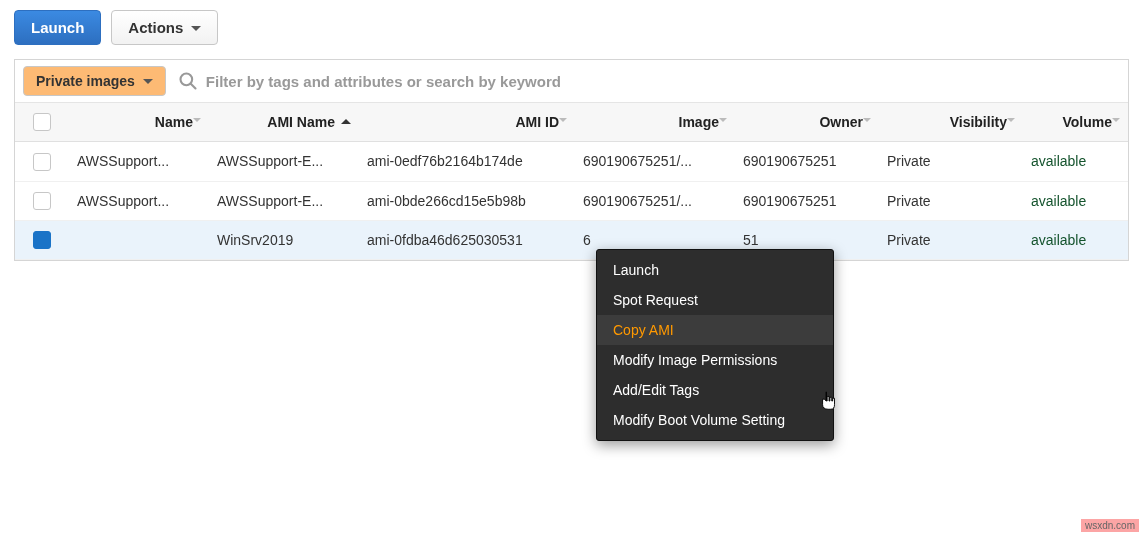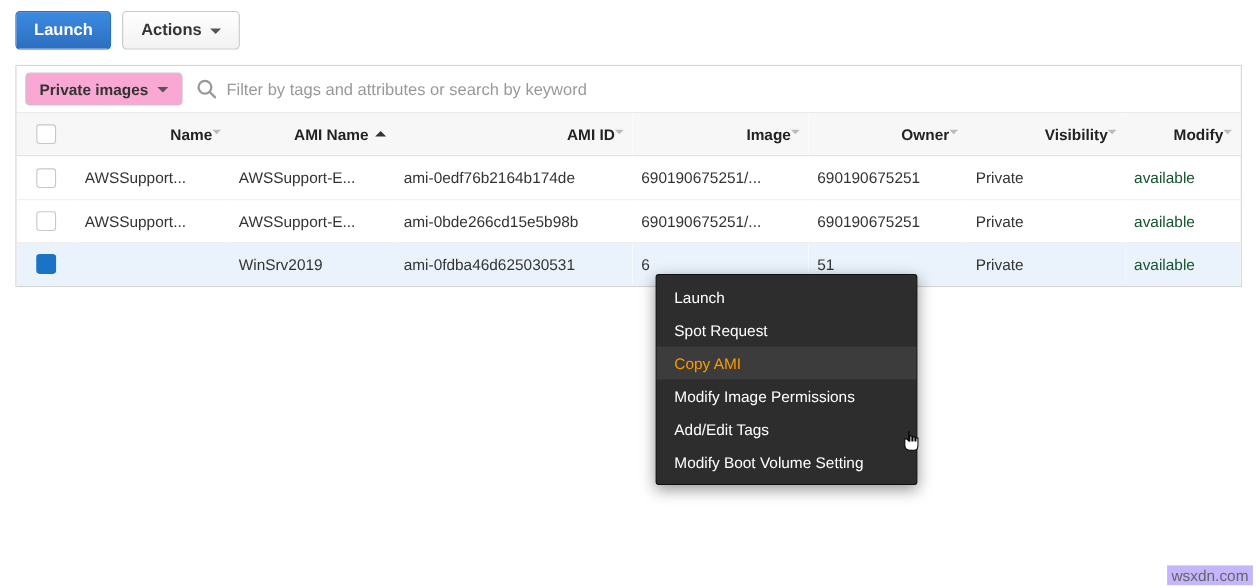--- a/index.html
+++ b/index.html
@@ -5,25 +5,25 @@
   * { box-sizing: border-box; font-family: "Helvetica Neue", Helvetica, Arial, sans-serif; }
   html, body { margin: 0; padding: 0; width: 1143px; height: 534px; background: #fff; overflow: hidden; color: #333; }
   .toolbar { display: flex; align-items: center; padding: 10px 14px 14px 14px; gap: 10px; }
   .btn { display: inline-flex; align-items: center; justify-content: center; border-radius: 4px; font-size: 15px; padding: 8px 16px; cursor: pointer; border: 1px solid transparent; }
   .btn-primary { background: linear-gradient(#3b8ae2, #2d6fc0); border-color: #2d6fc0; color: #fff; font-weight: 700; }
   .btn-secondary { background: linear-gradient(#fff, #f2f2f2); border-color: #c7c7c7; color: #333; font-weight: 700; }
   .btn-secondary .caret { margin-left: 8px; }
   .caret { display: inline-block; border: 5px solid transparent; border-top-color: #555; transform: translateY(3px); }
   .panel { border: 1px solid #d5d5d5; margin: 0 14px; background: #fff; }
   .filter-row { display: flex; align-items: center; border-bottom: 1px solid #e5e5e5; padding: 6px 8px; gap: 8px; }
-  .dropdown { display: inline-flex; align-items: center; background: #f9a8d4; border: 1px solid #c7c7c7; border-radius: 4px; padding: 6px 12px; font-weight: 700; font-size: 14px; cursor: pointer; }
+  .dropdown { display: inline-flex; align-items: center; background: #fdba74; border: 1px solid #c7c7c7; border-radius: 4px; padding: 6px 12px; font-weight: 700; font-size: 14px; cursor: pointer; }
   .dropdown .caret { margin-left: 8px; }
   .search-wrap { display: flex; align-items: center; flex: 1; padding-left: 4px; }
   .search-icon { width: 20px; height: 20px; color: #999; margin-right: 6px; }
-  .search-input { border: none; outline: none; font-size: 15px; flex: 1; background: transparent; color: #333; }
+  .search-input { border: none; outline: none; font-size: 15px; flex: 1; background: transparent; color: #333; font-weight: bold; }
   .search-input::placeholder { color: #999; }
   table { width: 100%; border-collapse: collapse; table-layout: fixed; font-size: 14px; }
   thead th { background: #f7f7f7; text-align: right; font-weight: 700; color: #222; padding: 10px 8px; border-bottom: 1px solid #e0e0e0; white-space: nowrap; overflow: hidden; text-overflow: ellipsis; position: relative; }
   tbody td { padding: 10px 8px; border-bottom: 1px solid #f0f0f0; white-space: nowrap; overflow: hidden; text-overflow: ellipsis; }
   tbody tr.selected { background: #eaf3fb; }
   .chk { width: 18px; height: 18px; border: 1px solid #c7c7c7; border-radius: 3px; background: #fff; display: inline-block; vertical-align: middle; }
   .chk.checked { background: #1a73c7; border-color: #1a73c7; }
   .status-available { color: #14532d; }
   
   .col-chk { width: 54px; text-align: center; }
@@ -34,21 +34,21 @@
   .col-owner { width: 144px; }
   .col-visibility { width: 144px; }
   .col-status { width: auto; }
   .sort-up { display:inline-block; margin-left:6px; border:5px solid transparent; border-bottom-color:#333; transform: translateY(-3px); }
   .sort-neutral { display:inline-block; float:right; border:4px solid transparent; border-top-color:#bbb; transform: translateY(4px); }
   
   .context-menu { position: absolute; left: 596px; top: 249px; width: 238px; background: #2d2d2d; border: 1px solid #111; border-radius: 3px; box-shadow: 0 4px 14px rgba(0,0,0,0.4); padding: 5px 0; }
   .context-menu .item { padding: 7px 16px; color: #fff; font-size: 14px; cursor: pointer; }
   .context-menu .item.hl { background: #3c3c3c; color: #ff9900; }
   .cursor { position: absolute; left: 818px; top: 390px; width: 22px; height: 22px; pointer-events: none; }
-  .watermark { position: absolute; right: 4px; bottom: 2px; font-size: 14px; color: #666; background: #c4b5fd; padding: 1px 4px; }
+  .watermark { position: absolute; right: 4px; bottom: 2px; font-size: 10px; color: #666; background: #fca5a5; padding: 1px 4px; }
 </style>
 </head>
 <body>
 
 <div class="toolbar">
   <button class="btn btn-primary">Launch</button>
   <button class="btn btn-secondary">
     <span>Actions</span>
     <span class="caret"></span>
   </button>
@@ -82,21 +82,21 @@
     </colgroup>
     <thead>
       <tr>
         <th class="col-chk"><span class="chk"></span></th>
         <th><span>Name</span><span class="sort-neutral"></span></th>
         <th><span>AMI Name</span><span class="sort-up"></span></th>
         <th><span>AMI ID</span><span class="sort-neutral"></span></th>
         <th><span>Image</span><span class="sort-neutral"></span></th>
         <th><span>Owner</span><span class="sort-neutral"></span></th>
         <th><span>Visibility</span><span class="sort-neutral"></span></th>
-        <th><span>Modify</span><span class="sort-neutral"></span></th>
+        <th><span>Volume</span><span class="sort-neutral"></span></th>
       </tr>
     </thead>
     <tbody id="tbody">
         <tr>
           <td class="col-chk"><span class="chk"></span></td>
           <td>AWSSupport...</td>
           <td>AWSSupport-E...</td>
           <td>ami-0edf76b2164b174de</td>
           <td>690190675251/...</td>
           <td>690190675251</td>

